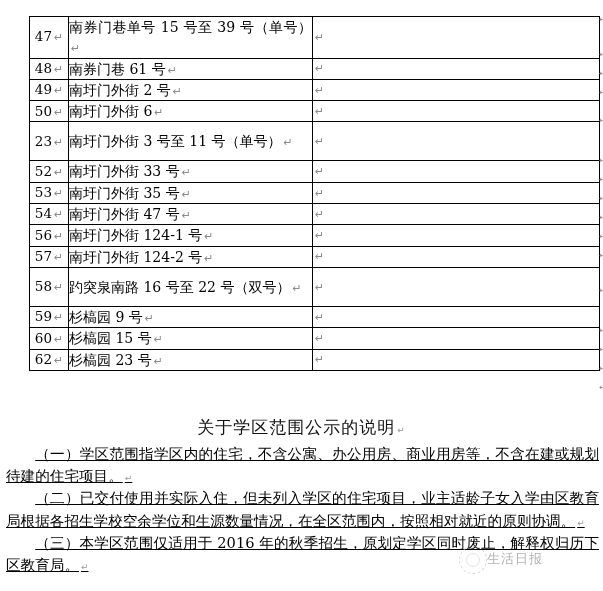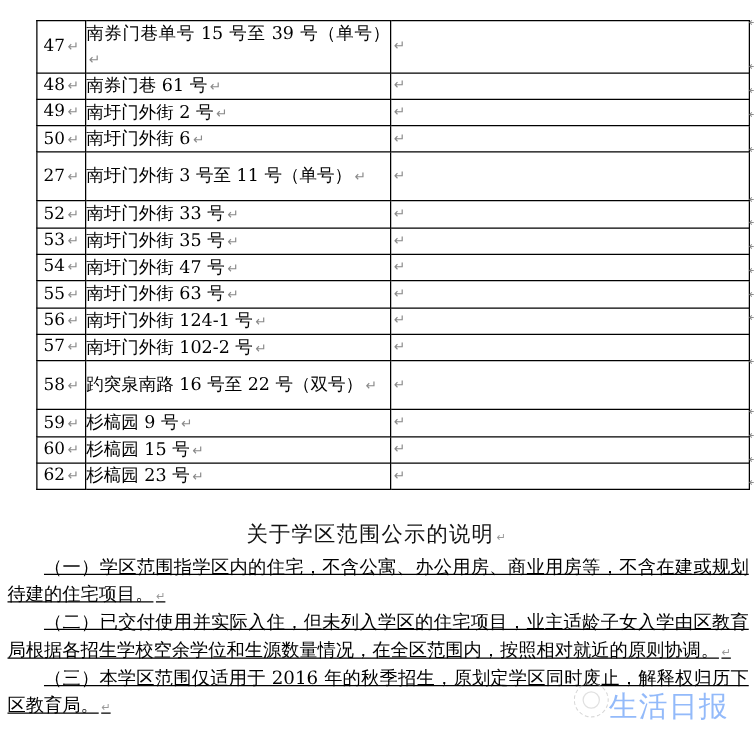--- a/index.html
+++ b/index.html
@@ -155,23 +155,23 @@
     width: 12px;
     height: 12px;
     border: 1px solid #c8c8c8;
     border-radius: 50%;
   }
   .watermark .wm-text {
     position: absolute;
     left: 30px;
     top: 10px;
     font-family: Liberation Serif, serif;
-    font-size: 23px;
+    font-size: 13px;
     letter-spacing: 1px;
-    color: #3b82f6;
+    color: #737373;
     white-space: nowrap;
   }
 </style>
 </head>
 <body>
 
 <div id="page">
 
   <table class="addr-table">
     <colgroup>
@@ -199,21 +199,21 @@
         <td class="cell-blank"><span class="pilcrow">↵</span></td>
       </tr>
 
       <tr class="r-short">
         <td class="cell-num"><span>50</span><span class="pilcrow">↵</span></td>
         <td class="cell-name"><span>南圩门外街 6</span><span class="pilcrow">↵</span></td>
         <td class="cell-blank"><span class="pilcrow">↵</span></td>
       </tr>
 
       <tr class="r-tall">
-        <td class="cell-num"><span>27</span><span class="pilcrow">↵</span></td>
+        <td class="cell-num"><span>23</span><span class="pilcrow">↵</span></td>
         <td class="cell-name"><span>南圩门外街 3 号至 11 号（单号）</span><span class="pilcrow">↵</span></td>
         <td class="cell-blank"><span class="pilcrow">↵</span></td>
       </tr>
 
       <tr class="r-short">
         <td class="cell-num"><span>52</span><span class="pilcrow">↵</span></td>
         <td class="cell-name"><span>南圩门外街 33 号</span><span class="pilcrow">↵</span></td>
         <td class="cell-blank"><span class="pilcrow">↵</span></td>
       </tr>
 
@@ -222,35 +222,30 @@
         <td class="cell-name"><span>南圩门外街 35 号</span><span class="pilcrow">↵</span></td>
         <td class="cell-blank"><span class="pilcrow">↵</span></td>
       </tr>
 
       <tr class="r-short">
         <td class="cell-num"><span>54</span><span class="pilcrow">↵</span></td>
         <td class="cell-name"><span>南圩门外街 47 号</span><span class="pilcrow">↵</span></td>
         <td class="cell-blank"><span class="pilcrow">↵</span></td>
       </tr>
 
-      <tr class="r-short">
-        <td class="cell-num"><span>55</span><span class="pilcrow">↵</span></td>
-        <td class="cell-name"><span>南圩门外街 63 号</span><span class="pilcrow">↵</span></td>
-        <td class="cell-blank"><span class="pilcrow">↵</span></td>
-      </tr>
 
       <tr class="r-short">
         <td class="cell-num"><span>56</span><span class="pilcrow">↵</span></td>
         <td class="cell-name"><span>南圩门外街 124-1 号</span><span class="pilcrow">↵</span></td>
         <td class="cell-blank"><span class="pilcrow">↵</span></td>
       </tr>
 
       <tr class="r-short">
         <td class="cell-num"><span>57</span><span class="pilcrow">↵</span></td>
-        <td class="cell-name"><span>南圩门外街 102-2 号</span><span class="pilcrow">↵</span></td>
+        <td class="cell-name"><span>南圩门外街 124-2 号</span><span class="pilcrow">↵</span></td>
         <td class="cell-blank"><span class="pilcrow">↵</span></td>
       </tr>
 
       <tr class="r-tall">
         <td class="cell-num"><span>58</span><span class="pilcrow">↵</span></td>
         <td class="cell-name"><span>趵突泉南路 16 号至 22 号（双号）</span><span class="pilcrow">↵</span></td>
         <td class="cell-blank"><span class="pilcrow">↵</span></td>
       </tr>
 
       <tr class="r-short">

